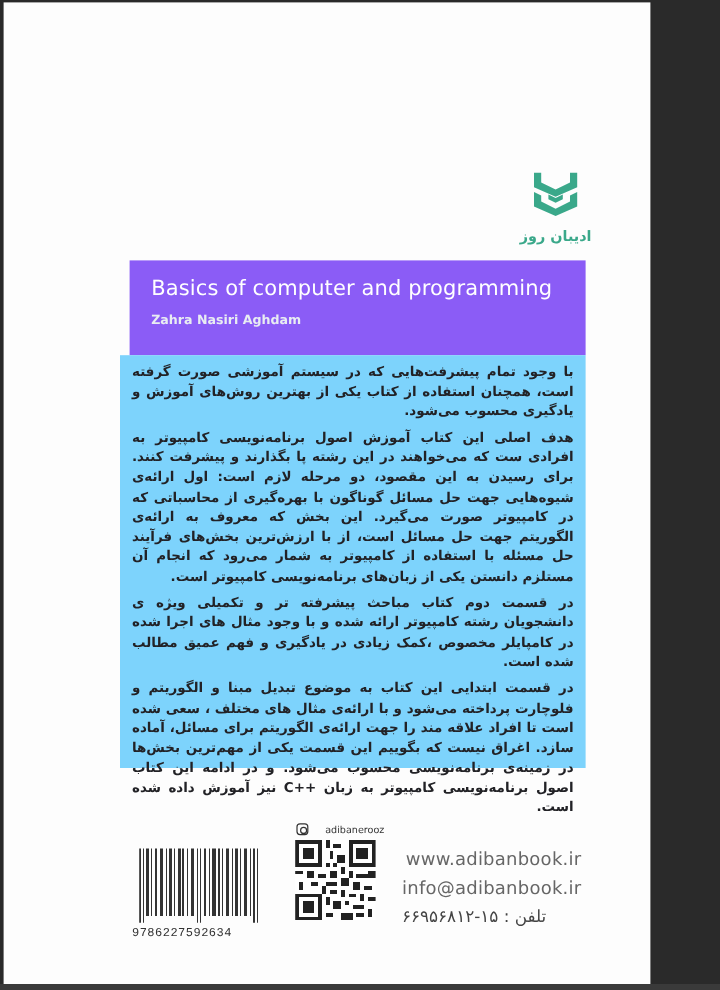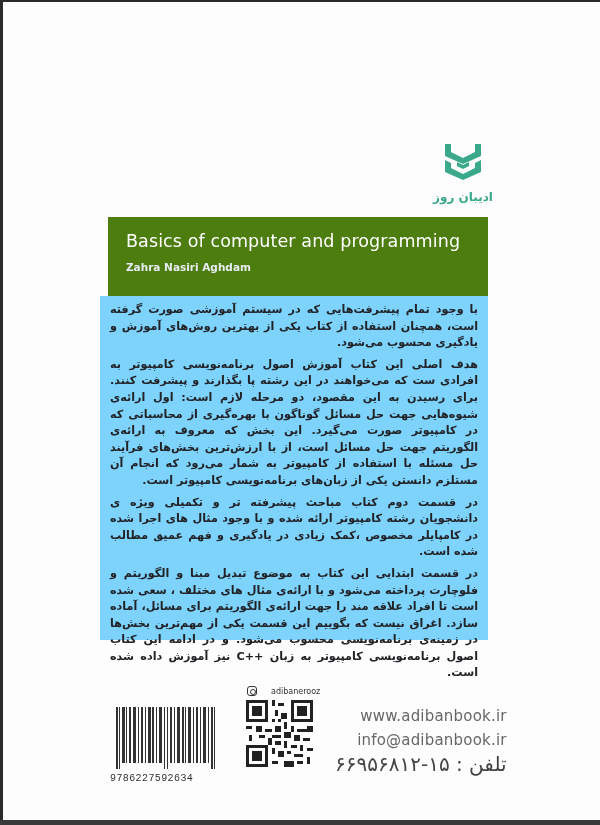--- a/index.html
+++ b/index.html
@@ -1,32 +1,32 @@
 <!DOCTYPE html>
 <html><head>
   <meta charset="utf-8">
   <style>
     * { box-sizing: border-box; margin: 0; padding: 0; }
     html, body { width: 600px; height: 825px; overflow: hidden; background: #2a2a2a; }
     .cover {
-      position: absolute; left: 3px; top: 2px; width: 597px; height: 818px;
+      position: absolute; left: 3px; top: 2px; width: 539px; height: 818px;
       background: #fdfdfd;
       font-family: "DejaVu Sans", sans-serif;
     }
     .logo {
       position: absolute; left: 430px; top: 140px; width: 60px; height: 72px;
     }
     .logo svg { display: block; margin: 0 auto; }
     .logo-text {
       display: block; text-align: center; color: #3aa88a; font-weight: bold;
       font-size: 12px; direction: rtl; margin-top: 2px;
     }
     .banner {
       position: absolute; left: 105px; top: 215px; width: 380px; height: 79px;
-      background: #4d7c0f; color: #ffffff;
+      background: #8b5cf6; color: #ffffff;
       padding: 14px 0 0 18px;
     }
     .banner-title {
       font-family: "DejaVu Sans", sans-serif; font-size: 17.5px; font-weight: normal;
       letter-spacing: 0.1px; white-space: nowrap;
     }
     .banner-author {
       font-family: "DejaVu Sans", sans-serif; font-size: 10.5px; font-weight: bold;
       margin-top: 10px; color: #e8ecf2;
     }
@@ -61,21 +61,21 @@
     .barcode-bars { width: 100px; height: 62px; }
     .barcode-num {
       font-family: Liberation Mono, monospace; font-size: 10px; color: #333;
       letter-spacing: 0.4px; margin-left: -6px; white-space: nowrap;
     }
     .contact {
       position: absolute; left: 332px; top: 702px; color: #666;
       font-family: "DejaVu Sans", sans-serif;
     }
     .contact-line { font-size: 15px; line-height: 24px; white-space: nowrap; letter-spacing: 0.2px; text-align: right; }
-    .contact-phone { direction: rtl; text-align: left; unicode-bidi: plaintext; font-size: 20px; color: #444; }
+    .contact-phone { direction: rtl; text-align: left; unicode-bidi: plaintext; font-size: 14px; color: #444; }
     .bottom-edge {
       position: absolute; left: 0; top: 820px; width: 600px; height: 5px; background: #3a3a3a;
     }
   </style>
 </head>
 <body>
 
 <div class="cover">
 
   <div class="logo">

